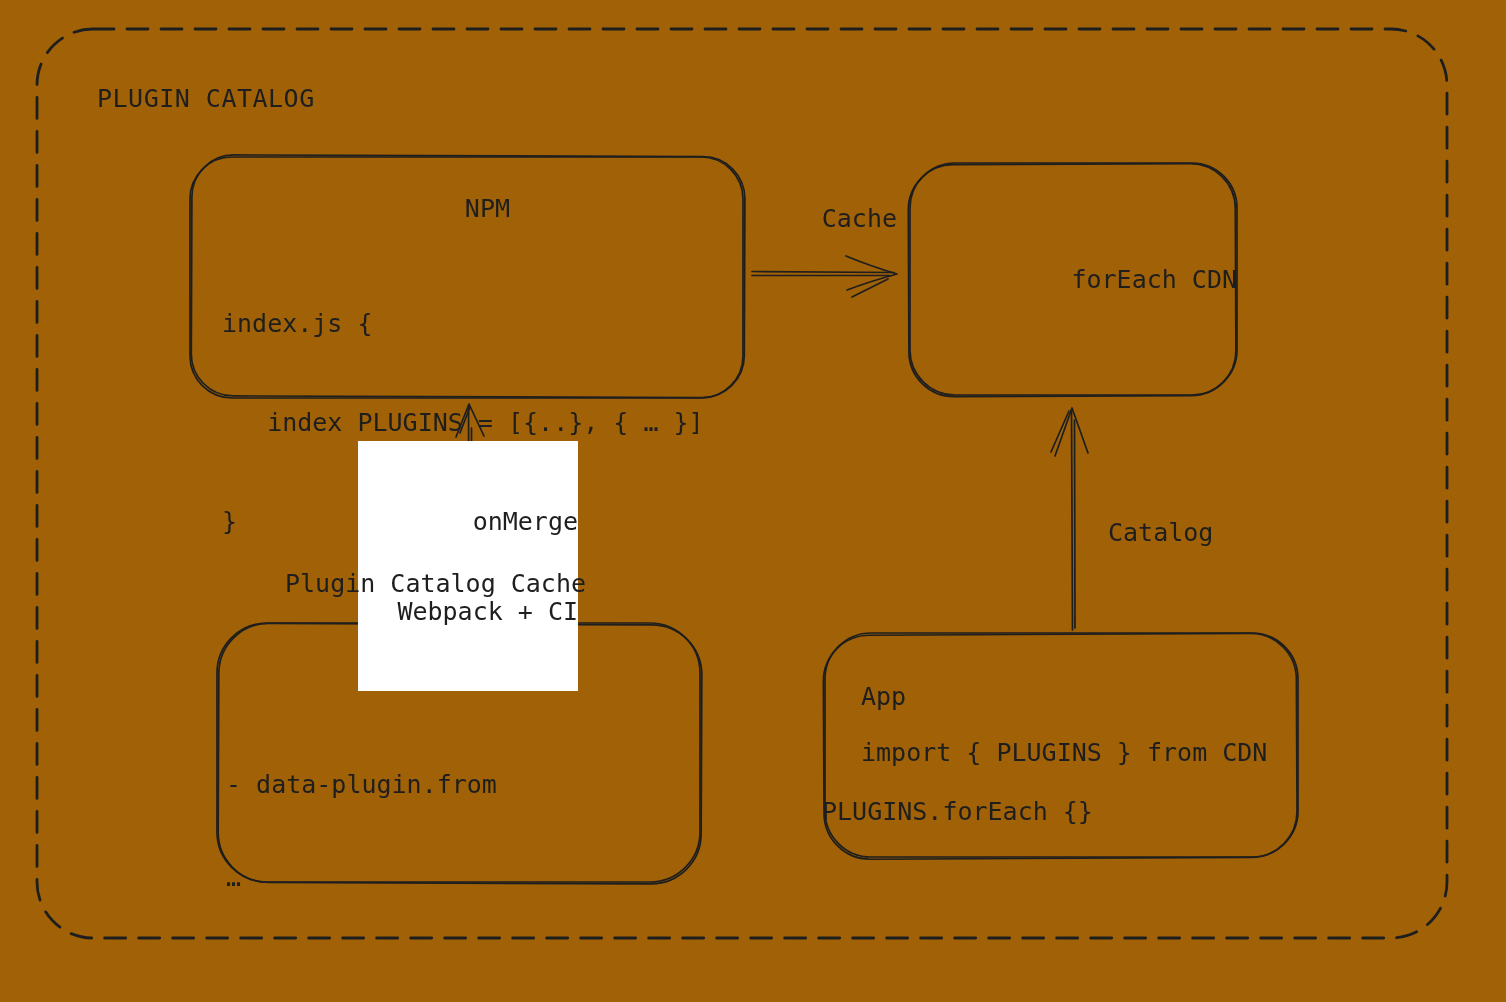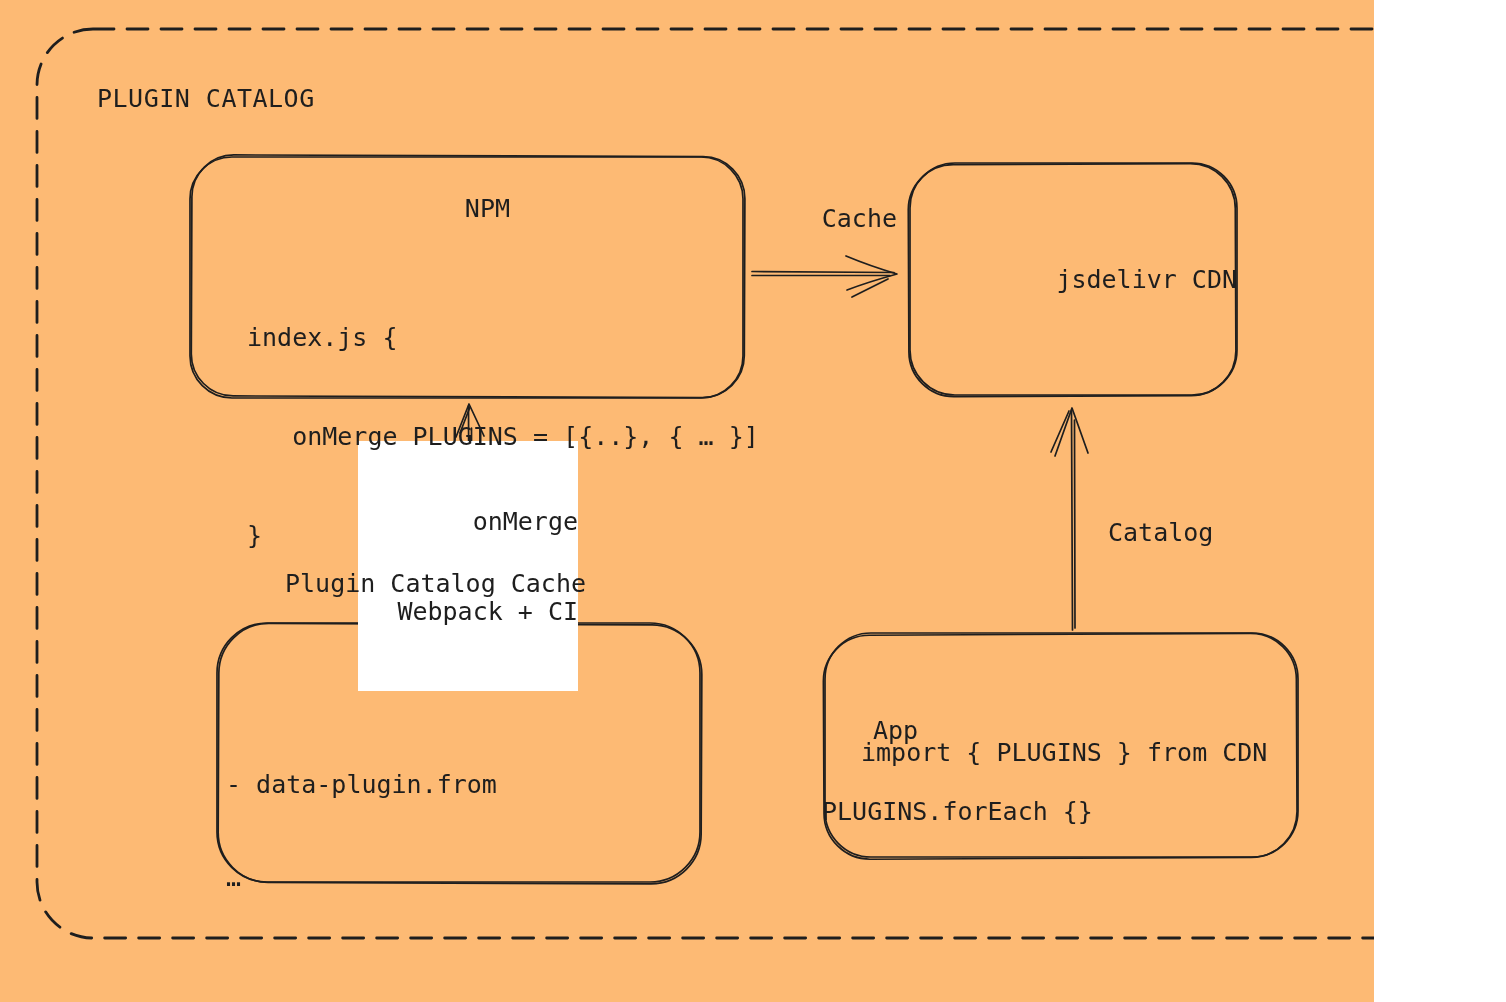--- a/index.html
+++ b/index.html
@@ -2,23 +2,23 @@
 <html><head>
 <meta charset="utf-8">
 <style>
   html, body {
     margin: 0;
     padding: 0;
     background: #ffffff;
   }
   .canvas {
     position: relative;
-    width: 1374px;
+    width: 1506px;
     height: 1002px;
-    background: #fdba74;
+    background: #a16207;
     font-family: "DejaVu Sans Mono", "Liberation Mono", monospace;
     color: #1e1e1e;
     overflow: hidden;
   }
   .shapes {
     position: absolute;
     left: 0; top: 0;
     width: 1506px;
     height: 1002px;
     z-index: 0;
@@ -89,40 +89,40 @@
       <path d="M1071.5 410 L1072.5 630"></path>
       <path d="M1074.5 420 L1075 628"></path>
       <path d="M1055 456 L1072 408 L1088 453"></path>
       <path d="M1051 452 L1069 411"></path>
     </g>
   </svg>
 
   <div class="txt diagram-title" style="left:97px; top:84px;">PLUGIN CATALOG</div>
 
   <div class="txt center" style="left:340px; top:194px; width:170px;">NPM</div>
-  <div class="txt code-block npm-code" style="left:222px; top:255px;margin-left:25px;">
+  <div class="txt code-block npm-code" style="left:222px; top:241px;">
     <div class="code-line">index.js {</div>
-    <div class="code-line">   onMerge PLUGINS = [{..}, { … }]</div>
+    <div class="code-line">   index PLUGINS = [{..}, { … }]</div>
     <div class="code-line">}</div>
   </div>
 
   <div class="txt center" style="left:757px; top:204px; width:140px;">Cache</div>
 
-  <div class="txt center" style="left:910px; top:265px; width:327px;">jsdelivr CDN</div>
+  <div class="txt center" style="left:910px; top:265px; width:327px;">forEach CDN</div>
 
   <div class="txt center edge-label-build" style="left:358px; top:441px; width:220px; z-index:1;">
     <div>onMerge</div>
     <div>Webpack + CI</div>
   </div>
 
   <div class="txt center" style="left:285px; top:569px; width:300px;">Plugin Catalog Cache</div>
   <div class="txt code-block repo-files" style="left:226px; top:707px;">
     <div class="code-line">- data-plugin.from</div>
     <div class="code-line">…</div>
   </div>
 
-  <div class="txt" style="left:861px; top:716px;margin-left:12px;">App</div>
+  <div class="txt" style="left:861px; top:682px;">App</div>
   <div class="txt code-line" style="left:861px; top:738px;">import { PLUGINS } from CDN</div>
   <div class="txt code-line" style="left:812px; top:797px;margin-left:10px;">PLUGINS.forEach {}</div>
 
   <div class="txt" style="left:1108px; top:518px;">Catalog</div>
 
 </div>
 
 </body></html>

